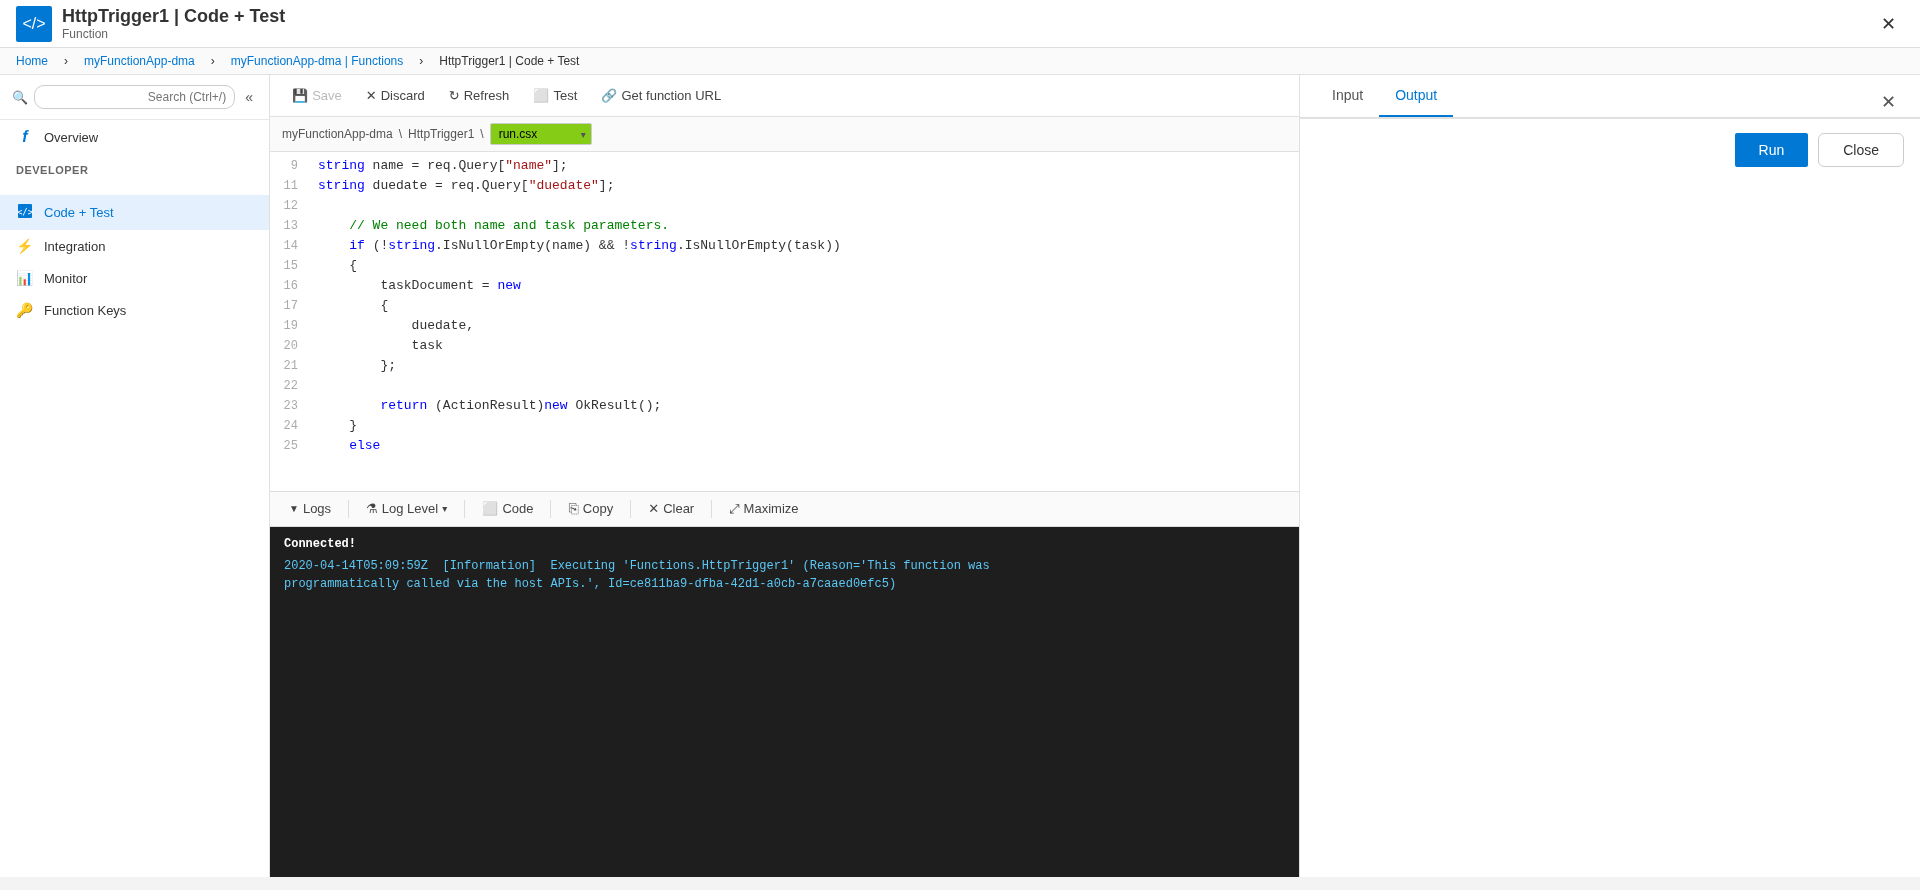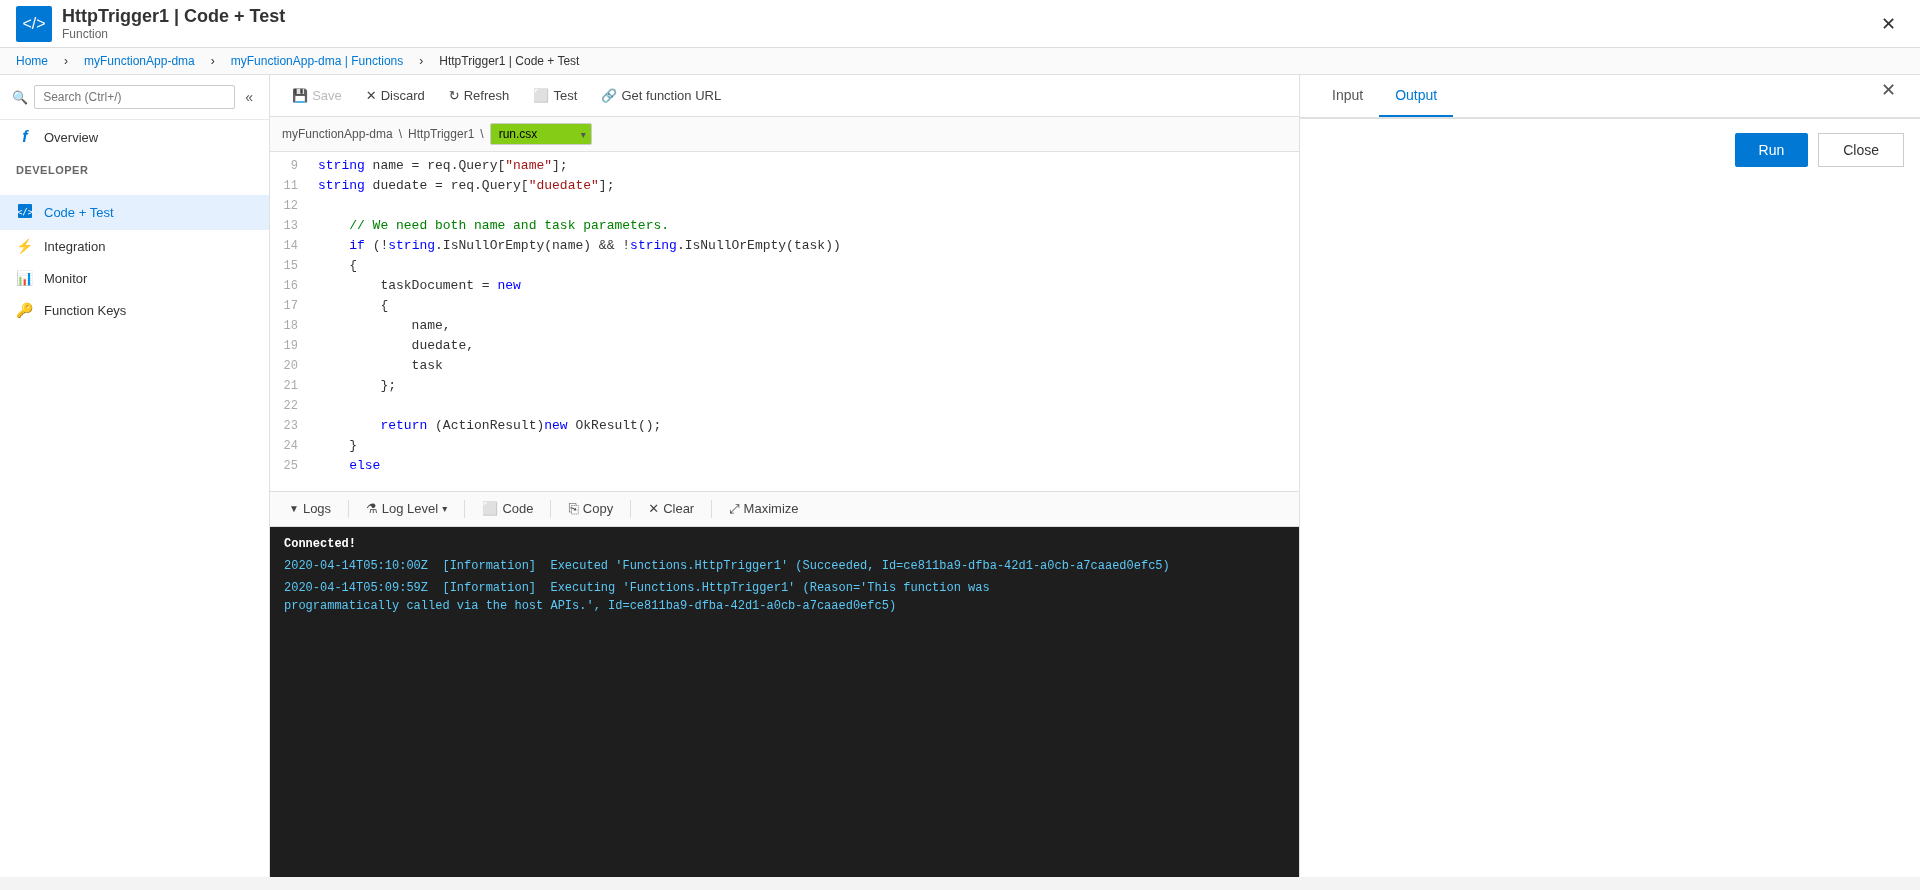--- a/index.html
+++ b/index.html
@@ -52,24 +52,25 @@
     .sidebar-search {
       padding: 10px 12px;
       display: flex;
       align-items: center;
       gap: 6px;
       border-bottom: 1px solid #e8e8e8;
     }
     .sidebar-search input {
       flex: 1;
       border: 1px solid #ccc;
-      border-radius: 2px;
+      border-radius: 10px;
       padding: 4px 8px;
       font-size: 12px;
       outline: none;
+      text-align: right;
     }
     .sidebar-collapse-btn { background: none; border: none; cursor: pointer; color: #555; font-size: 14px; padding: 2px 4px; }
 
     .sidebar-section-label {
       padding: 10px 16px 19px 16px;
       font-size: 11px;
       font-weight: 600;
       color: #666;
       text-transform: uppercase;
       letter-spacing: 0.5px;
@@ -225,21 +226,21 @@
     
     .right-panel {
       width: 620px;
       min-width: 400px;
       background: #fff;
       display: flex;
       flex-direction: column;
     }
     .right-panel-tabs {
       display: flex;
-      align-items: flex-start;
+      align-items: flex-end;
       border-bottom: 1px solid #e0e0e0;
       padding: 0 16px;
       justify-content: space-between;
       gap: 24px;
     }
     .right-panel-tabs-inner { display: flex; }
     .tab {
       padding: 12px 16px;
       cursor: pointer;
       font-size: 14px;
@@ -291,21 +292,21 @@
       border-radius: 2px;
       font-weight: 500;
     }
     .btn-close {
       background: #fff;
       color: #333;
       border: 1px solid #ccc;
       padding: 8px 24px;
       font-size: 14px;
       cursor: pointer;
-      border-radius: 0;
+      border-radius: 6px;
     }
 
     
     ::-webkit-scrollbar { width: 8px; height: 8px; }
     ::-webkit-scrollbar-track { background: #f0f0f0; }
     ::-webkit-scrollbar-thumb { background: #c0c0c0; border-radius: 4px; }
 
     .chevron { font-size: 10px; }
   </style>
 </head>
@@ -441,24 +442,20 @@
       </div>
       <div class="code-line">
         <span class="line-num">16</span>
         <span class="line-content">        taskDocument = <span class="kw">new</span></span>
       </div>
       <div class="code-line">
         <span class="line-num">17</span>
         <span class="line-content">        {</span>
       </div>
       <div class="code-line">
-        <span class="line-num">18</span>
-        <span class="line-content">            name,</span>
-      </div>
-      <div class="code-line">
         <span class="line-num">19</span>
         <span class="line-content">            duedate,</span>
       </div>
       <div class="code-line">
         <span class="line-num">20</span>
         <span class="line-content">            task</span>
       </div>
       <div class="code-line">
         <span class="line-num">21</span>
         <span class="line-content">        };</span>
@@ -509,21 +506,20 @@
       </button>
       <div class="log-sep"></div>
       <button class="log-toolbar-btn">
         <span>⤢</span>
         <span>Maximize</span>
       </button>
     </div>
 
     <div class="log-area">
       <div class="log-connected">Connected!</div>
-      <div class="log-entry">2020-04-14T05:10:00Z&nbsp; [Information]&nbsp; Executed 'Functions.HttpTrigger1' (Succeeded, Id=ce811ba9-dfba-42d1-a0cb-a7caaed0efc5)</div>
       <div class="log-entry">2020-04-14T05:09:59Z&nbsp; [Information]&nbsp; Executing 'Functions.HttpTrigger1' (Reason='This function was<br>programmatically called via the host APIs.', Id=ce811ba9-dfba-42d1-a0cb-a7caaed0efc5)</div>
     </div>
   </div>
 
   <div class="right-panel">
     <div class="right-panel-tabs">
       <div class="right-panel-tabs-inner">
         <div class="tab">Input</div>
         <div class="tab active">Output</div>
       </div>

